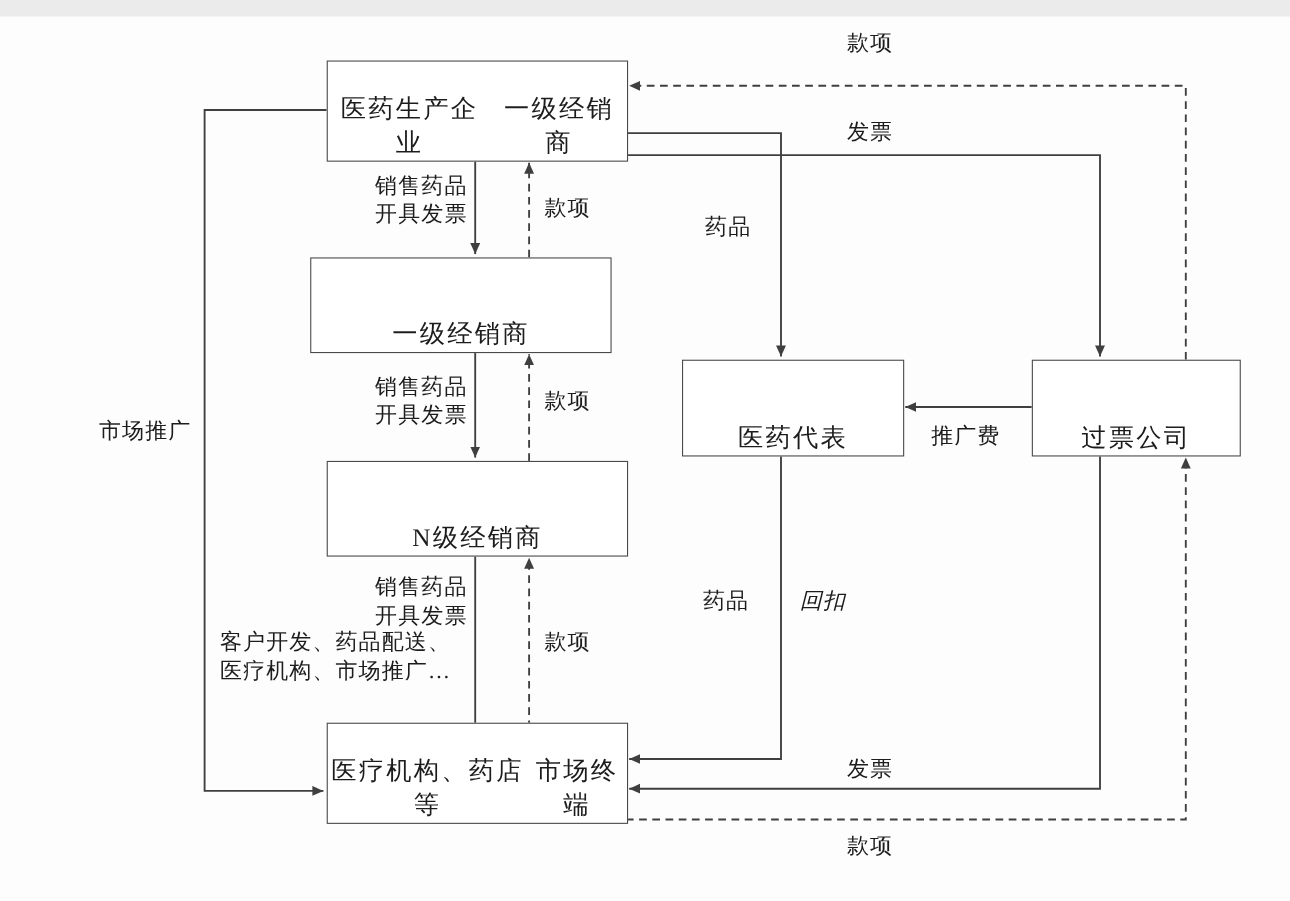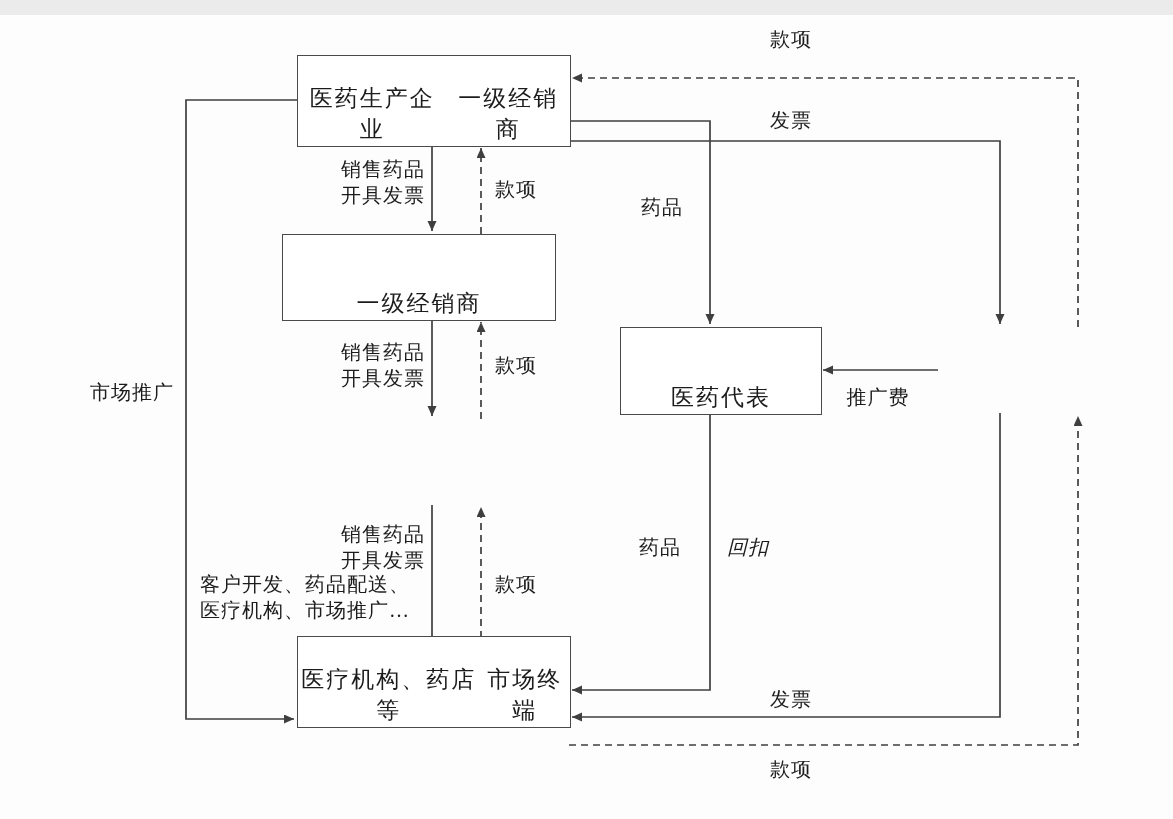--- a/index.html
+++ b/index.html
@@ -62,30 +62,36 @@
 
   <div class="node" style="left:297px;top:55px;width:272px;height:90px;">
     <div>医药生产企业</div>
     <div>一级经销商</div>
   </div>
 
   <div class="node" style="left:282px;top:234px;width:272px;height:85px;">
     <div>一级经销商</div>
   </div>
 
+  <div class="node" style="left:297px;top:419px;width:272px;height:85px;">
+    <div>N级经销商</div>
+  </div>
 
-  <div class="node" style="left:297px;top:636px;width:272px;height:90px;">
+  <div class="node" style="left:297px;top:657px;width:272px;height:90px;">
     <div>医疗机构、药店等</div>
     <div>市场终端</div>
   </div>
 
   <div class="node" style="left:620px;top:327px;width:200px;height:86px;">
     <div>医药代表</div>
   </div>
 
+  <div class="node" style="left:938px;top:327px;width:188px;height:86px;">
+    <div>过票公司</div>
+  </div>
 
   <div class="lbl" style="left:341px;top:156px;">
     <div>销售药品</div>
     <div>开具发票</div>
   </div>
   <div class="lbl" style="left:495px;top:176px;">款项</div>
 
   <div class="lbl" style="left:341px;top:339px;">
     <div>销售药品</div>
     <div>开具发票</div>

